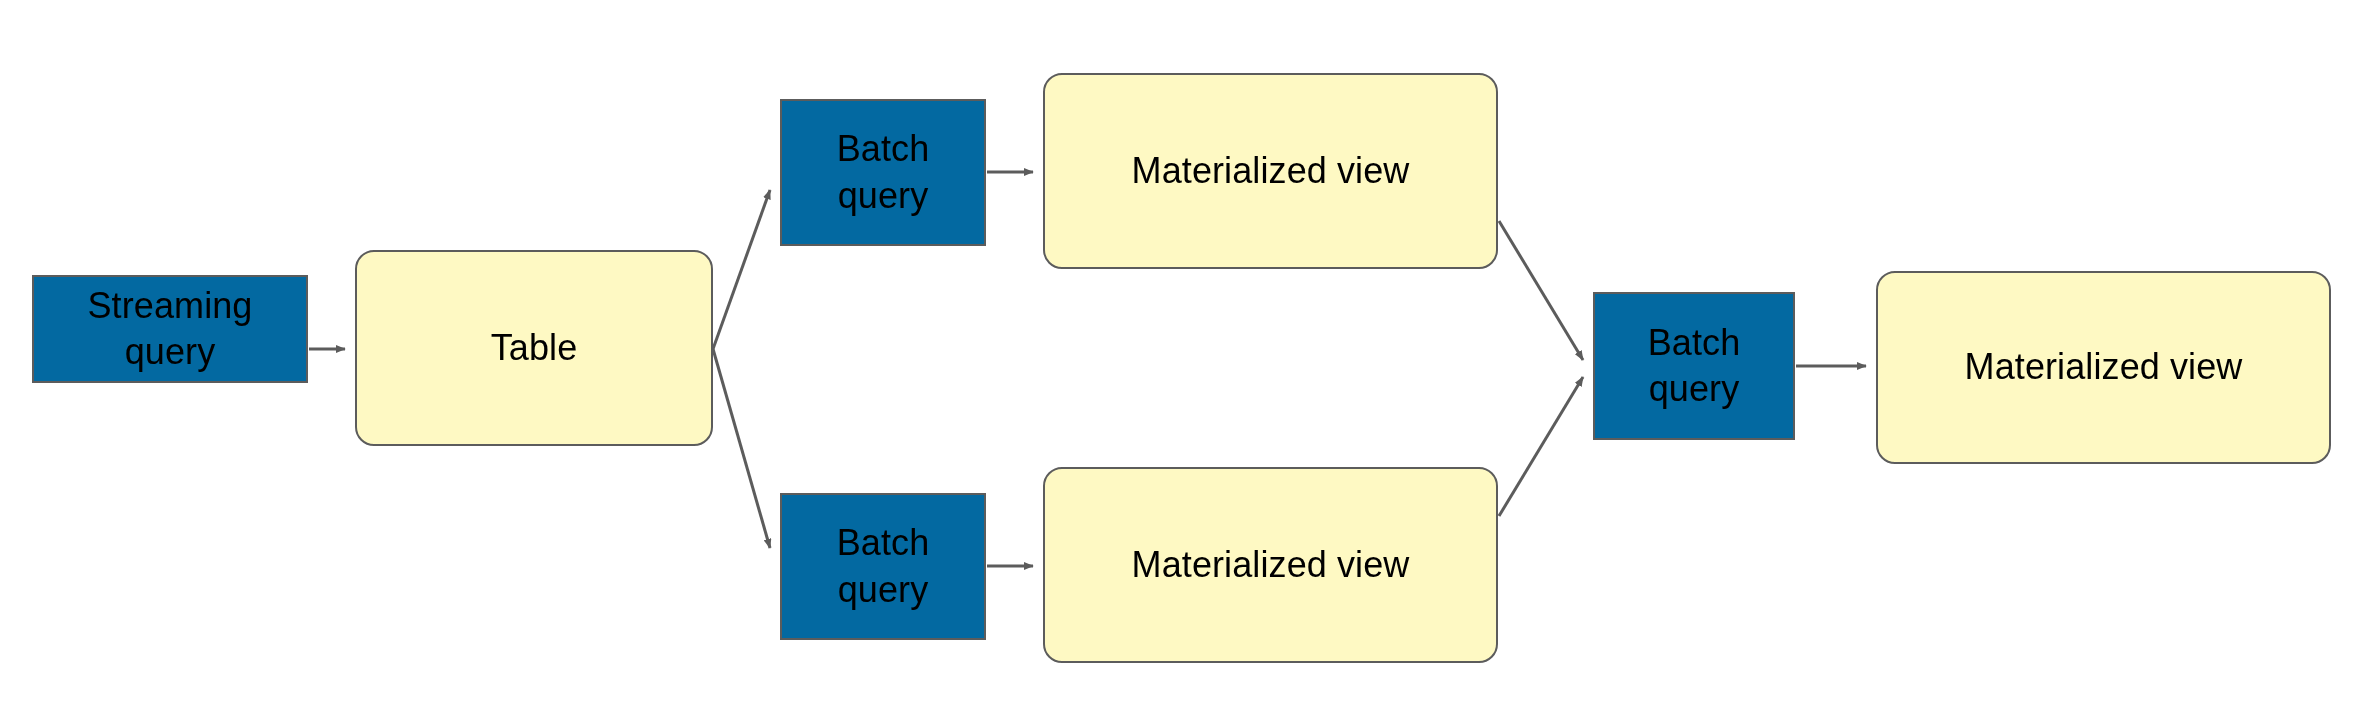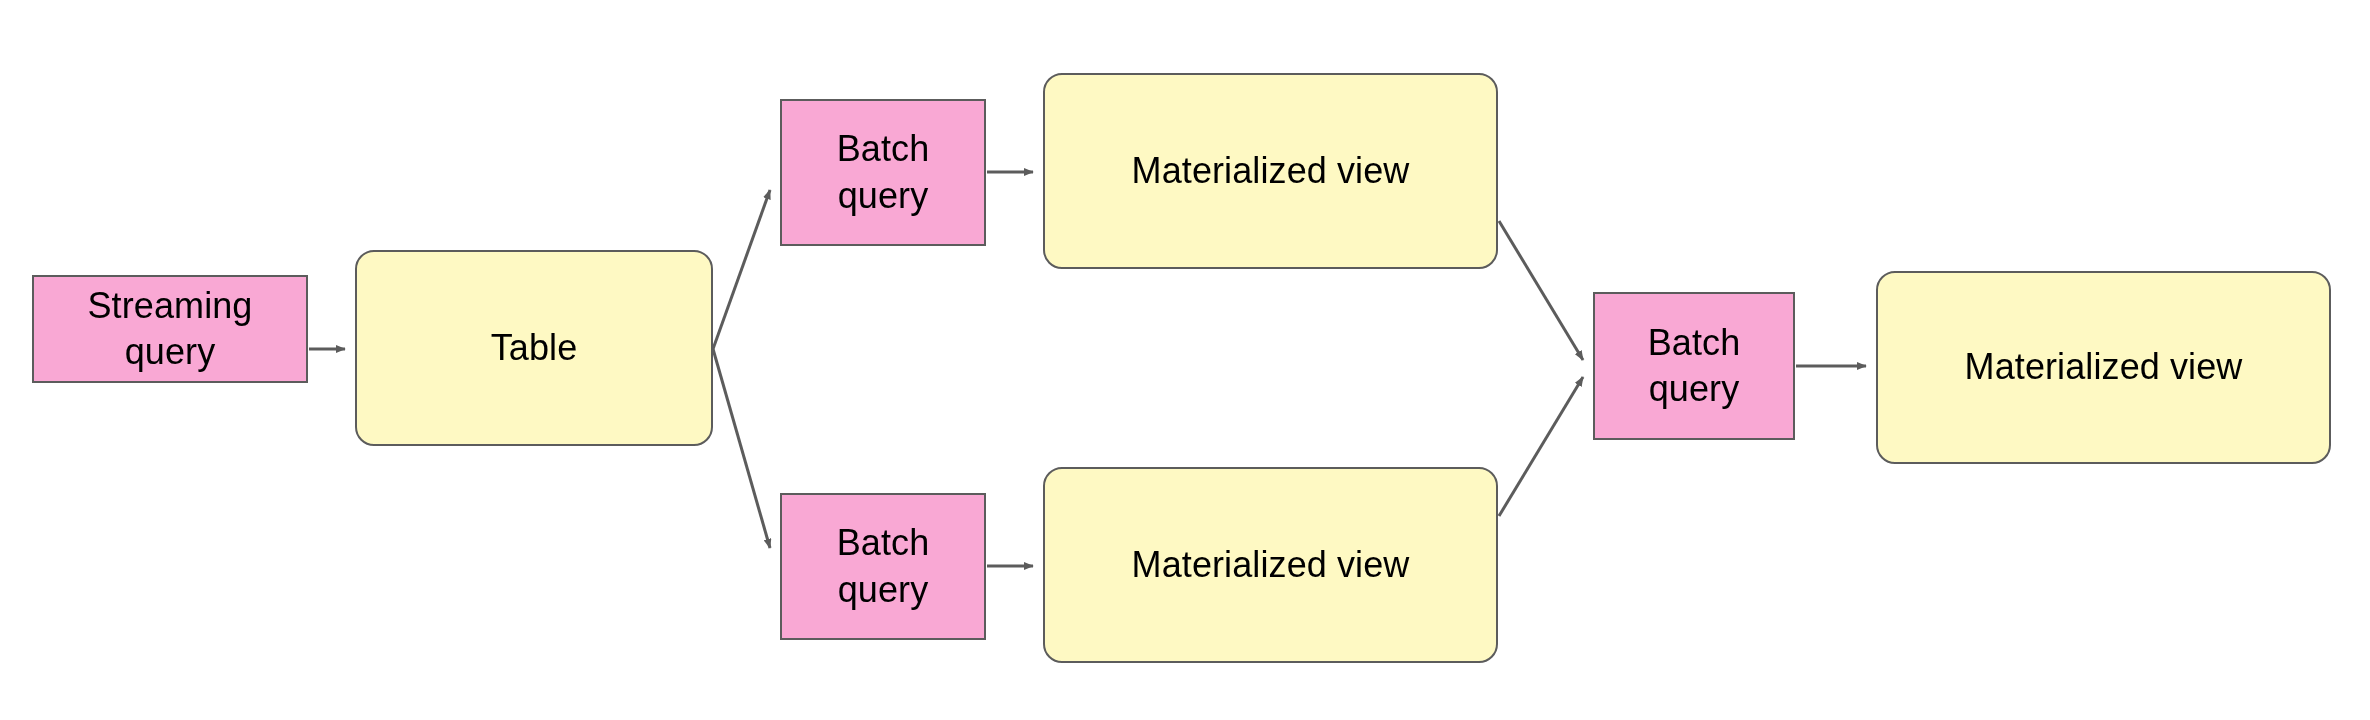--- a/index.html
+++ b/index.html
@@ -35,21 +35,21 @@
     justify-content: center;
     text-align: center;
     font-size: 36px;
     line-height: 1.28;
     color: #000000;
     letter-spacing: 0.1px;
     white-space: pre-line;
     border: 2px solid #5c5c5c;
   }
   .node.process {
-    background: #f9a8d4;
+    background: #0369a1;
     border-radius: 0;
   }
   .node.store {
     background: #fef9c3;
     border-radius: 19px;
   }
 </style>
 </head>
 <body>
 

